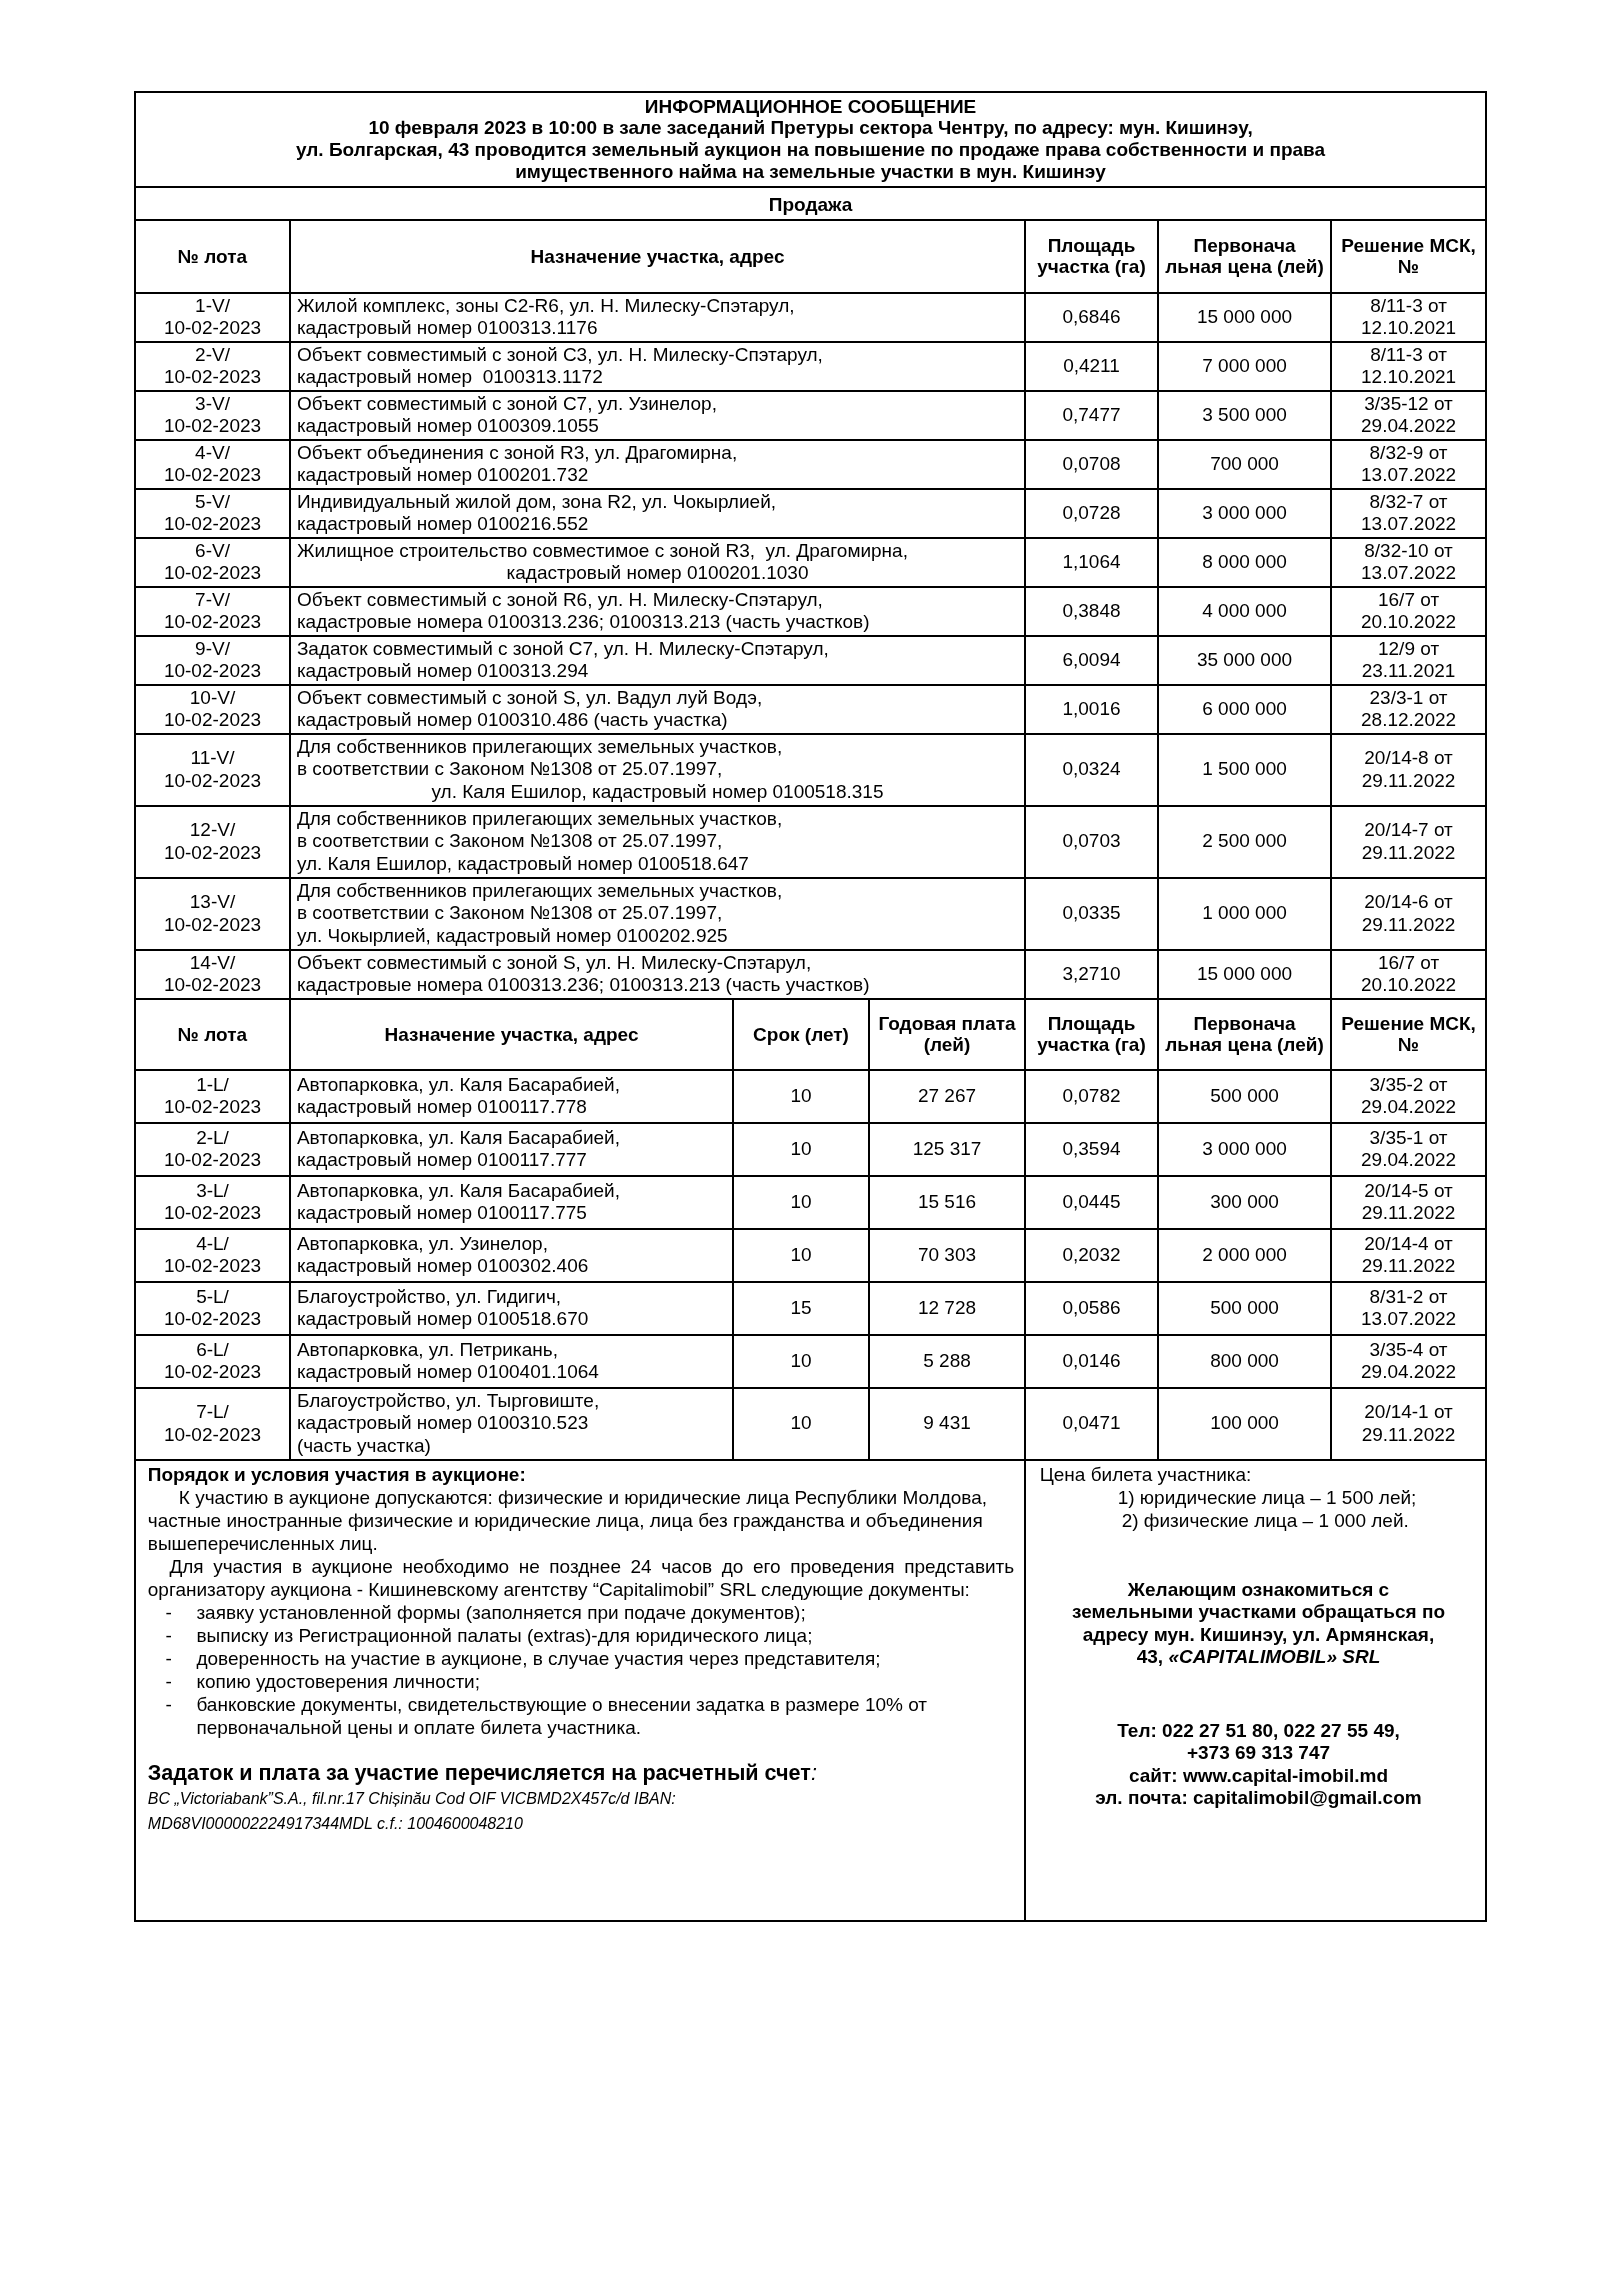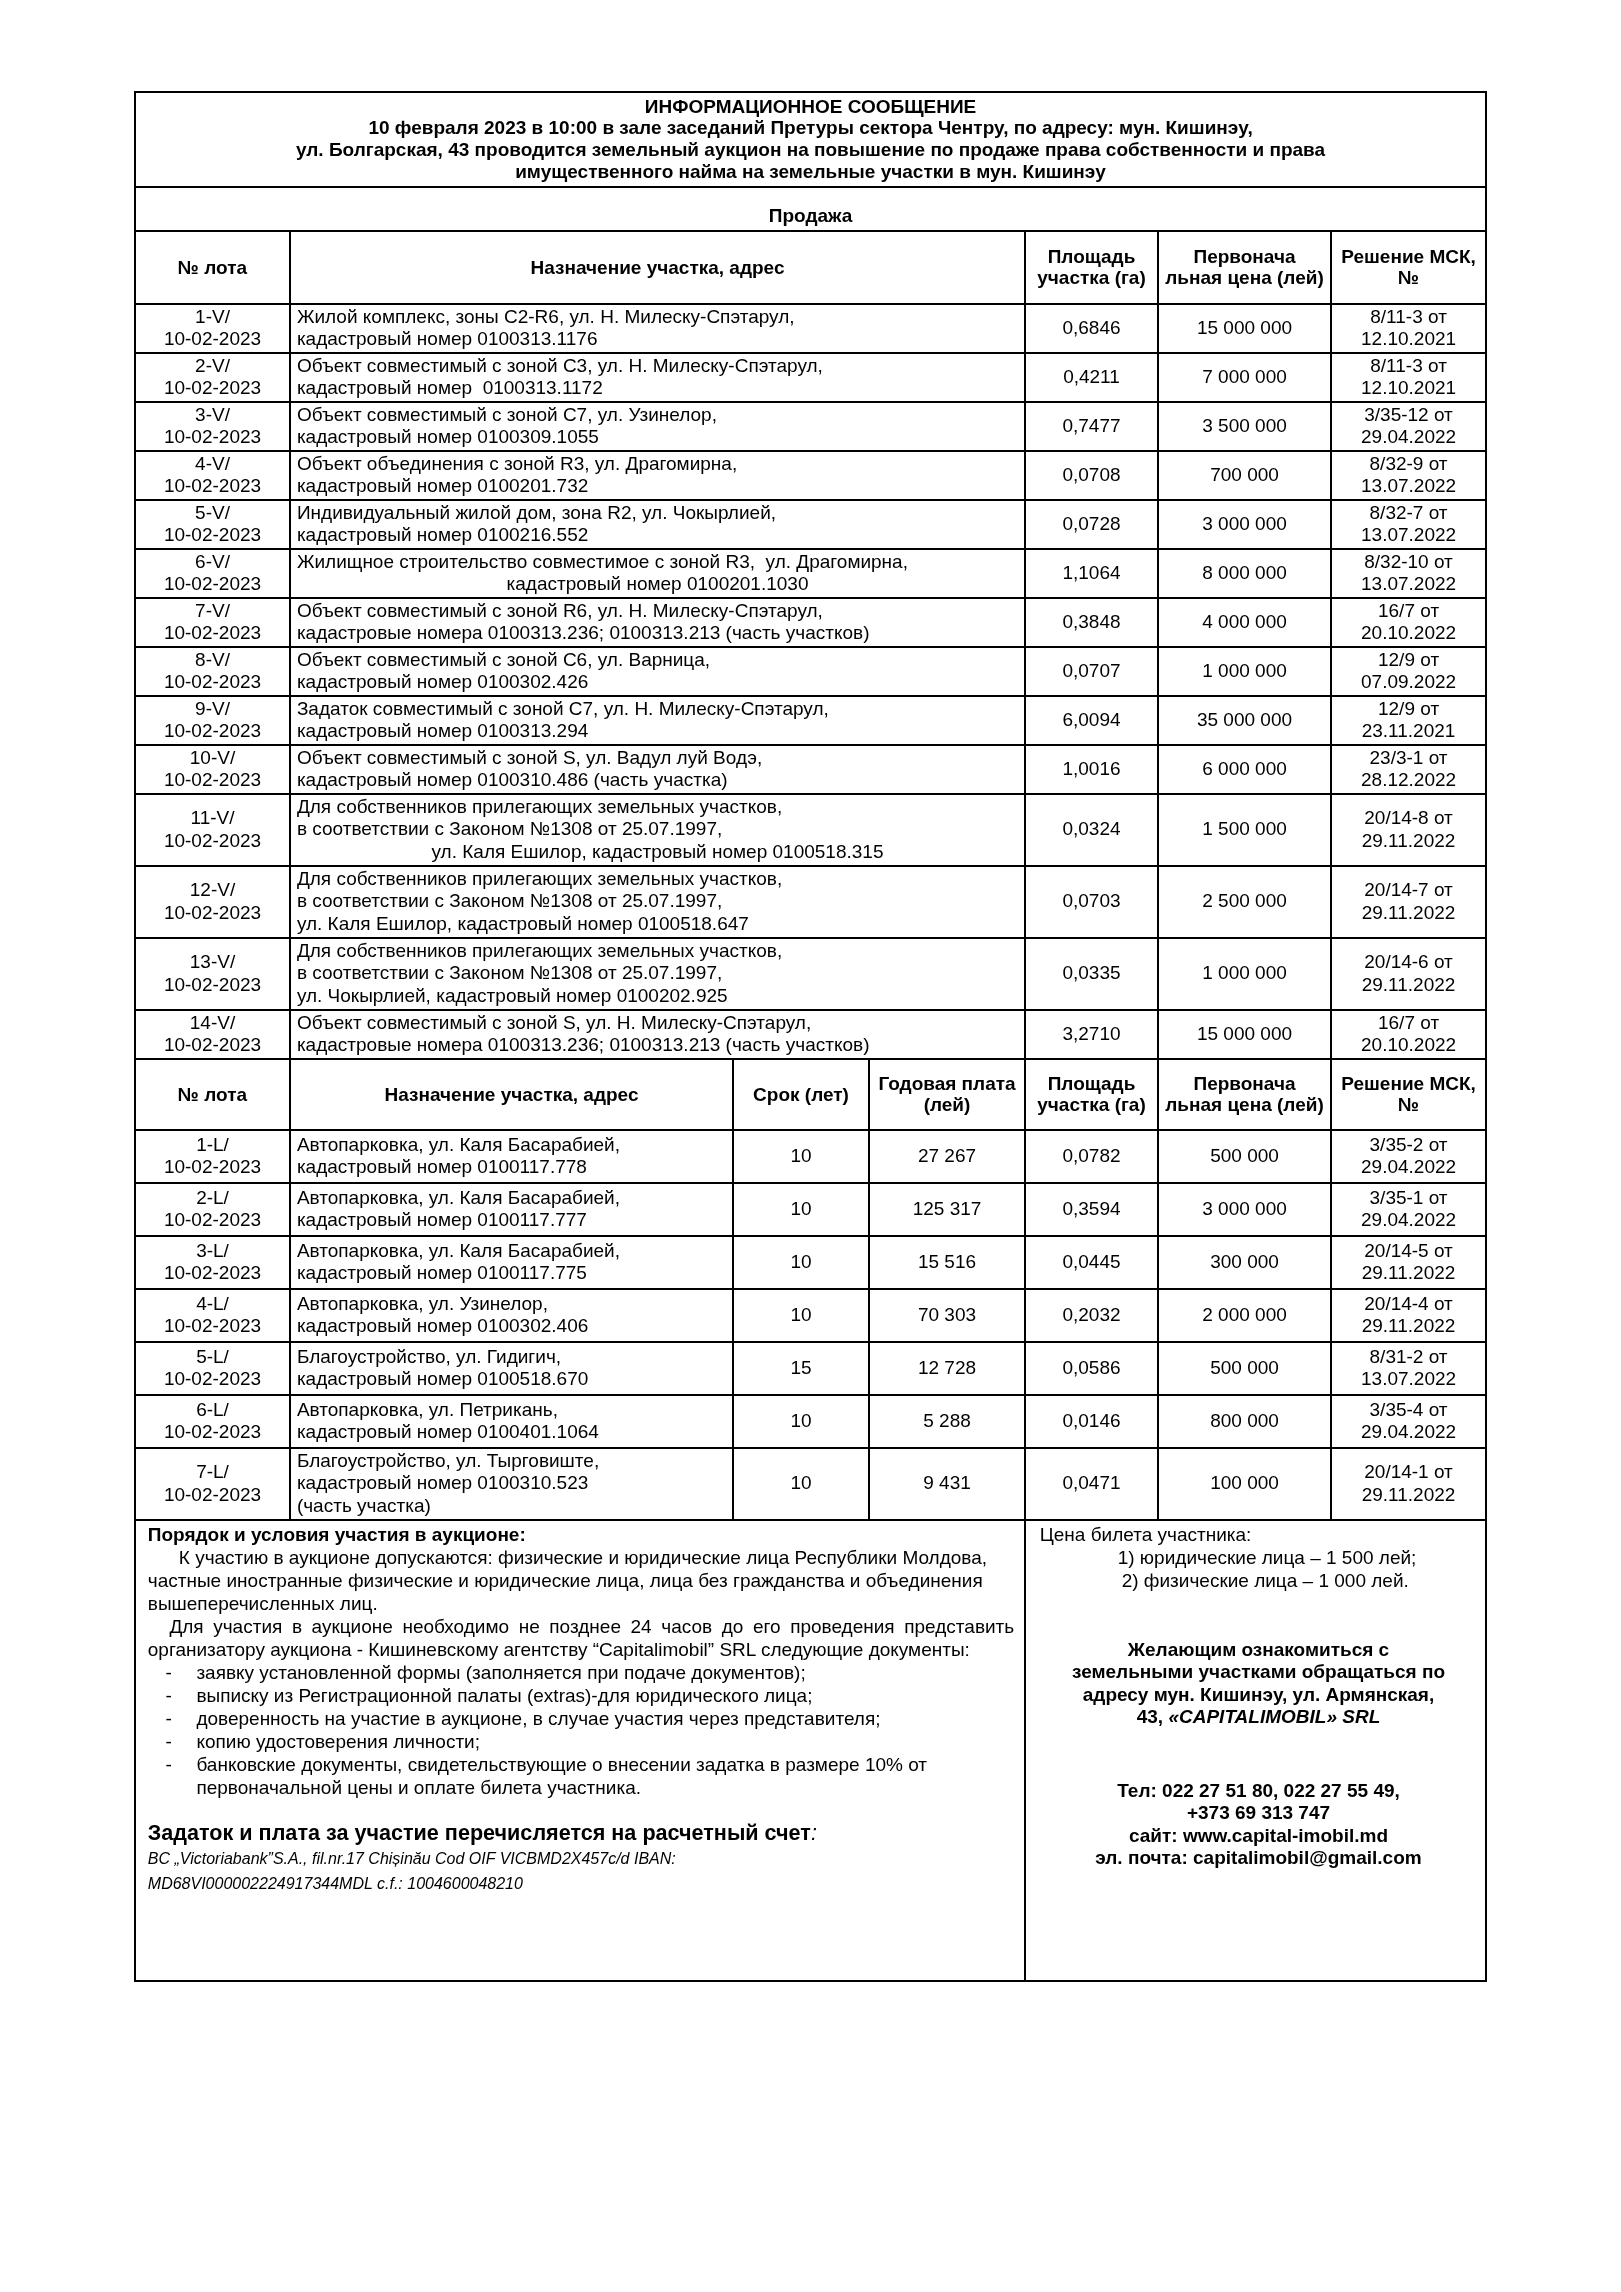--- a/index.html
+++ b/index.html
@@ -2,21 +2,21 @@
 <html><head>
 <meta charset="utf-8">
 <style>
   html, body { margin:0; padding:0; background:#ffffff; }
   body { width:1621px; height:2293px; position:relative; font-family:"Liberation Sans", sans-serif; color:#000; }
   .sheet { position:absolute; left:134px; top:91px; width:1352px; }
   table { border-collapse:collapse; width:1352px; table-layout:fixed; }
   td, th { border:2.9px solid #000; padding:0 5.9px; font-size:19px; line-height:22.5px; vertical-align:middle; }
   th { font-weight:bold; text-align:center; }
   .title-cell { text-align:center; font-weight:bold; padding:2.9px 7.8px 3.9px; font-size:19px; line-height:21.6px; }
-  .section-cell { text-align:center; font-weight:bold; height:23.5px; padding:16px 0 2px; }
+  .section-cell { text-align:center; font-weight:bold; height:23.5px; padding:5px 0 2px; }
   .c { text-align:center; }
   .l { text-align:left; }
   .lot { text-align:center; }
   .hdr th { height:71px; line-height:21px; }
   .r2 td { height:47px; }
   .r3 td { height:70px; }
   .lease-hdr th { height:69px; line-height:21px; }
   .bottom-left { vertical-align:top; padding:2px 9.8px 5.9px 11.8px; font-size:19px; line-height:23px; }
   .bottom-right { vertical-align:top; padding:2px 7.8px 5.9px 13.7px; font-size:19px; line-height:23px; }
   .para { text-indent:21.6px; text-align:justify; }
@@ -175,36 +175,20 @@
           </td>
           <td class="c">0,3848</td>
           <td class="c">4 000 000</td>
           <td class="c">
             <div>16/7 от</div>
             <div>20.10.2022</div>
           </td>
         </tr>
         <tr class="r2">
           <td class="lot">
-            <div>8-V/</div>
-            <div>10-02-2023</div>
-          </td>
-          <td class="l" colspan="3">
-            <div style="white-space: pre;">Объект совместимый с зоной С6, ул. Варница,</div>
-            <div style="white-space: pre;">кадастровый номер 0100302.426</div>
-          </td>
-          <td class="c">0,0707</td>
-          <td class="c">1 000 000</td>
-          <td class="c">
-            <div>12/9 от</div>
-            <div>07.09.2022</div>
-          </td>
-        </tr>
-        <tr class="r2">
-          <td class="lot">
             <div>9-V/</div>
             <div>10-02-2023</div>
           </td>
           <td class="l" colspan="3">
             <div style="white-space: pre;">Задаток совместимый с зоной С7, ул. Н. Милеску-Спэтарул,</div>
             <div style="white-space: pre;">кадастровый номер 0100313.294</div>
           </td>
           <td class="c">6,0094</td>
           <td class="c">35 000 000</td>
           <td class="c">

